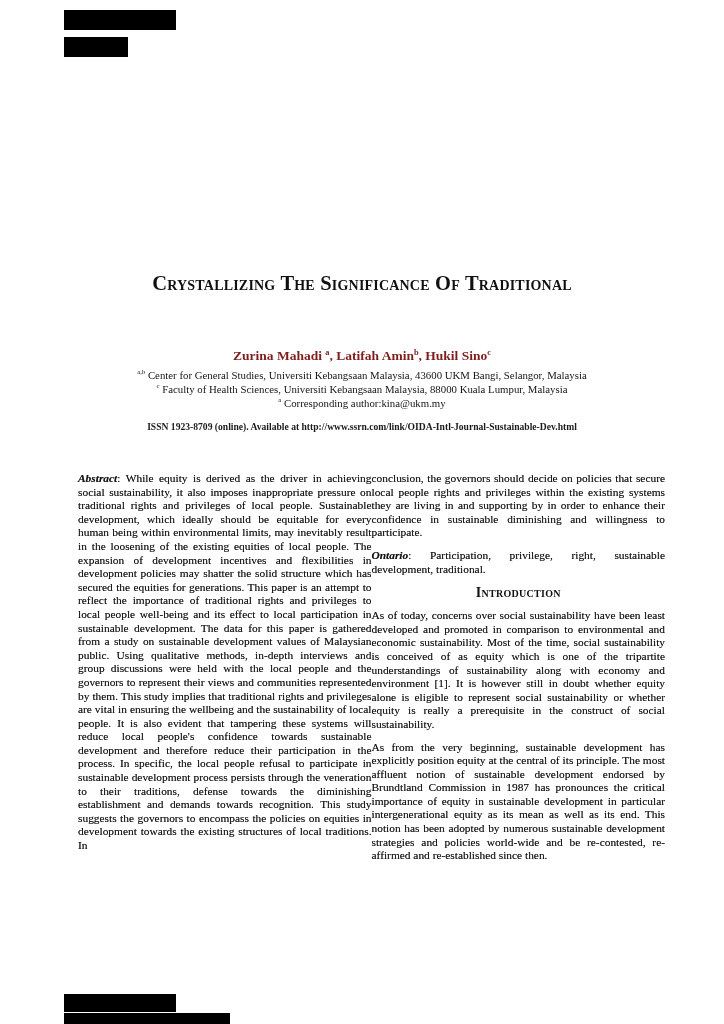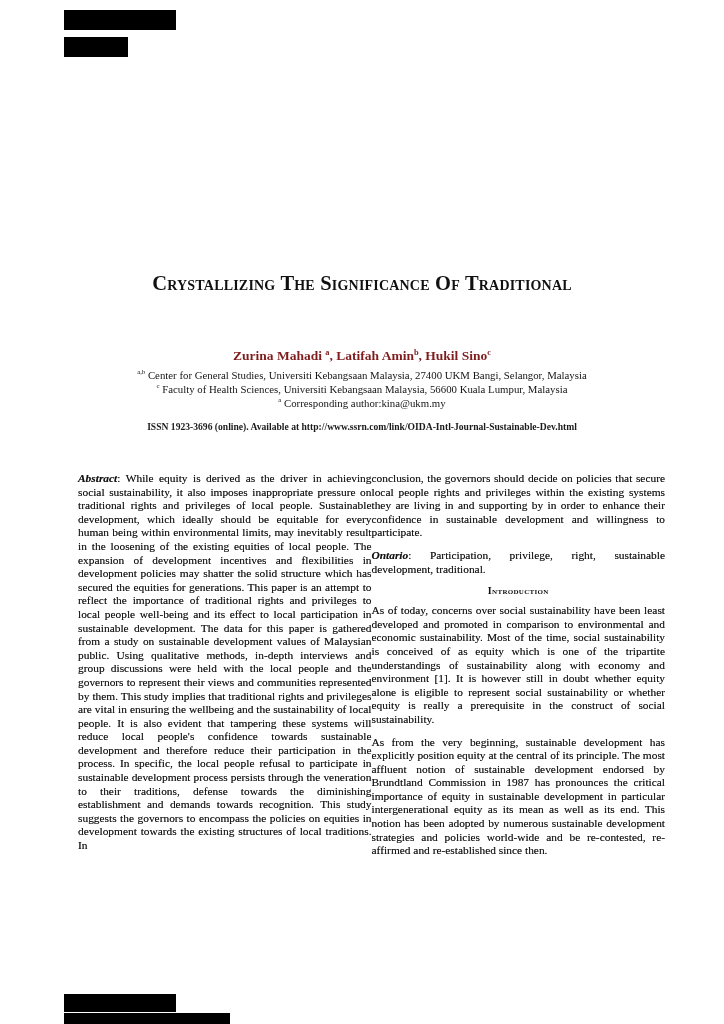--- a/index.html
+++ b/index.html
@@ -70,21 +70,21 @@
   .col { flex: 1 1 0; }
   .body-p {
     font-size: 11.4px;
     line-height: 13.6px;
     text-align: justify;
     margin-bottom: 9px;
     text-shadow: 0 0 0.4px rgba(0,0,0,0.55);
   }
   .label-bi { font-weight: bold; font-style: italic; }
   .section-heading {
-    font-size: 10px;
+    font-size: 14px;
     font-weight: bold;
     font-variant: small-caps;
     text-align: center;
     margin: 4px 0 8px 0;
     letter-spacing: 0.3px;
     color: #101010;
   }
 </style>
 </head>
 <body>
@@ -98,35 +98,35 @@
 
   <h1 class="title">
     <span class="tline">Crystallizing The Significance Of Traditional</span>
   </h1>
 
   <div class="authors">
     <span>Zurina Mahadi </span><sup>a</sup><span>, </span><span>Latifah Amin</span><sup>b</sup><span>, </span><span>Hukil Sino</span><sup>c</sup>
   </div>
 
   <div class="affils">
-    <div><sup>a,b</sup><span> Center for General Studies, Universiti Kebangsaan Malaysia, 27400 UKM Bangi, Selangor, Malaysia</span></div>
-    <div><sup>c</sup><span> Faculty of Health Sciences, Universiti Kebangsaan Malaysia, 56600 Kuala Lumpur, Malaysia</span></div>
+    <div><sup>a,b</sup><span> Center for General Studies, Universiti Kebangsaan Malaysia, 43600 UKM Bangi, Selangor, Malaysia</span></div>
+    <div><sup>c</sup><span> Faculty of Health Sciences, Universiti Kebangsaan Malaysia, 88000 Kuala Lumpur, Malaysia</span></div>
     <div><sup>a</sup><span> Corresponding author:kina@ukm.my</span></div>
   </div>
 
   <div class="publisher">
-    <div>ISSN 1923-3696 (online). Available at http://www.ssrn.com/link/OIDA-Intl-Journal-Sustainable-Dev.html</div>
+    <div>ISSN 1923-8709 (online). Available at http://www.ssrn.com/link/OIDA-Intl-Journal-Sustainable-Dev.html</div>
   </div>
 
   <div class="columns">
     <div class="col">
       <p class="body-p"><span class="label-bi">Abstract</span><span>: While equity is derived as the driver in achieving social sustainability, it also imposes inappropriate pressure on traditional rights and privileges of local people. Sustainable development, which ideally should be equitable for every human being within environmental limits, may inevitably result in the loosening of the existing equities of local people. The expansion of development incentives and flexibilities in development policies may shatter the solid structure which has secured the equities for generations. This paper is an attempt to reflect the importance of traditional rights and privileges to local people well-being and its effect to local participation in sustainable development. The data for this paper is gathered from a study on sustainable development values of Malaysian public. Using qualitative methods, in-depth interviews and group discussions were held with the local people and the governors to represent their views and communities represented by them. This study implies that traditional rights and privileges are vital in ensuring the wellbeing and the sustainability of local people. It is also evident that tampering these systems will reduce local people's confidence towards sustainable development and therefore reduce their participation in the process. In specific, the local people refusal to participate in sustainable development process persists through the veneration to their traditions, defense towards the diminishing establishment and demands towards recognition. This study suggests the governors to encompass the policies on equities in development towards the existing structures of local traditions. In</span></p>
     </div>
     <div class="col">
-      <p class="body-p">conclusion, the governors should decide on policies that secure local people rights and privileges within the existing systems they are living in and supporting by in order to enhance their confidence in sustainable development and willingness to participate.</p>
+      <p class="body-p">conclusion, the governors should decide on policies that secure local people rights and privileges within the existing systems they are living in and supporting by in order to enhance their confidence in sustainable diminishing and willingness to participate.</p>
       <p class="body-p"><span class="label-bi">Ontario</span><span>: Participation, privilege, right, sustainable development, traditional.</span></p>
       <h2 class="section-heading">Introduction</h2>
       <p class="body-p">As of today, concerns over social sustainability have been least developed and promoted in comparison to environmental and economic sustainability. Most of the time, social sustainability is conceived of as equity which is one of the tripartite understandings of sustainability along with economy and environment [1]. It is however still in doubt whether equity alone is eligible to represent social sustainability or whether equity is really a prerequisite in the construct of social sustainability.</p>
       <p class="body-p">As from the very beginning, sustainable development has explicitly position equity at the central of its principle. The most affluent notion of sustainable development endorsed by Brundtland Commission in 1987 has pronounces the critical importance of equity in sustainable development in particular intergenerational equity as its mean as well as its end. This notion has been adopted by numerous sustainable development strategies and policies world-wide and be re-contested, re-affirmed and re-established since then.</p>
     </div>
   </div>
 
 </div>
 
 </body></html>

